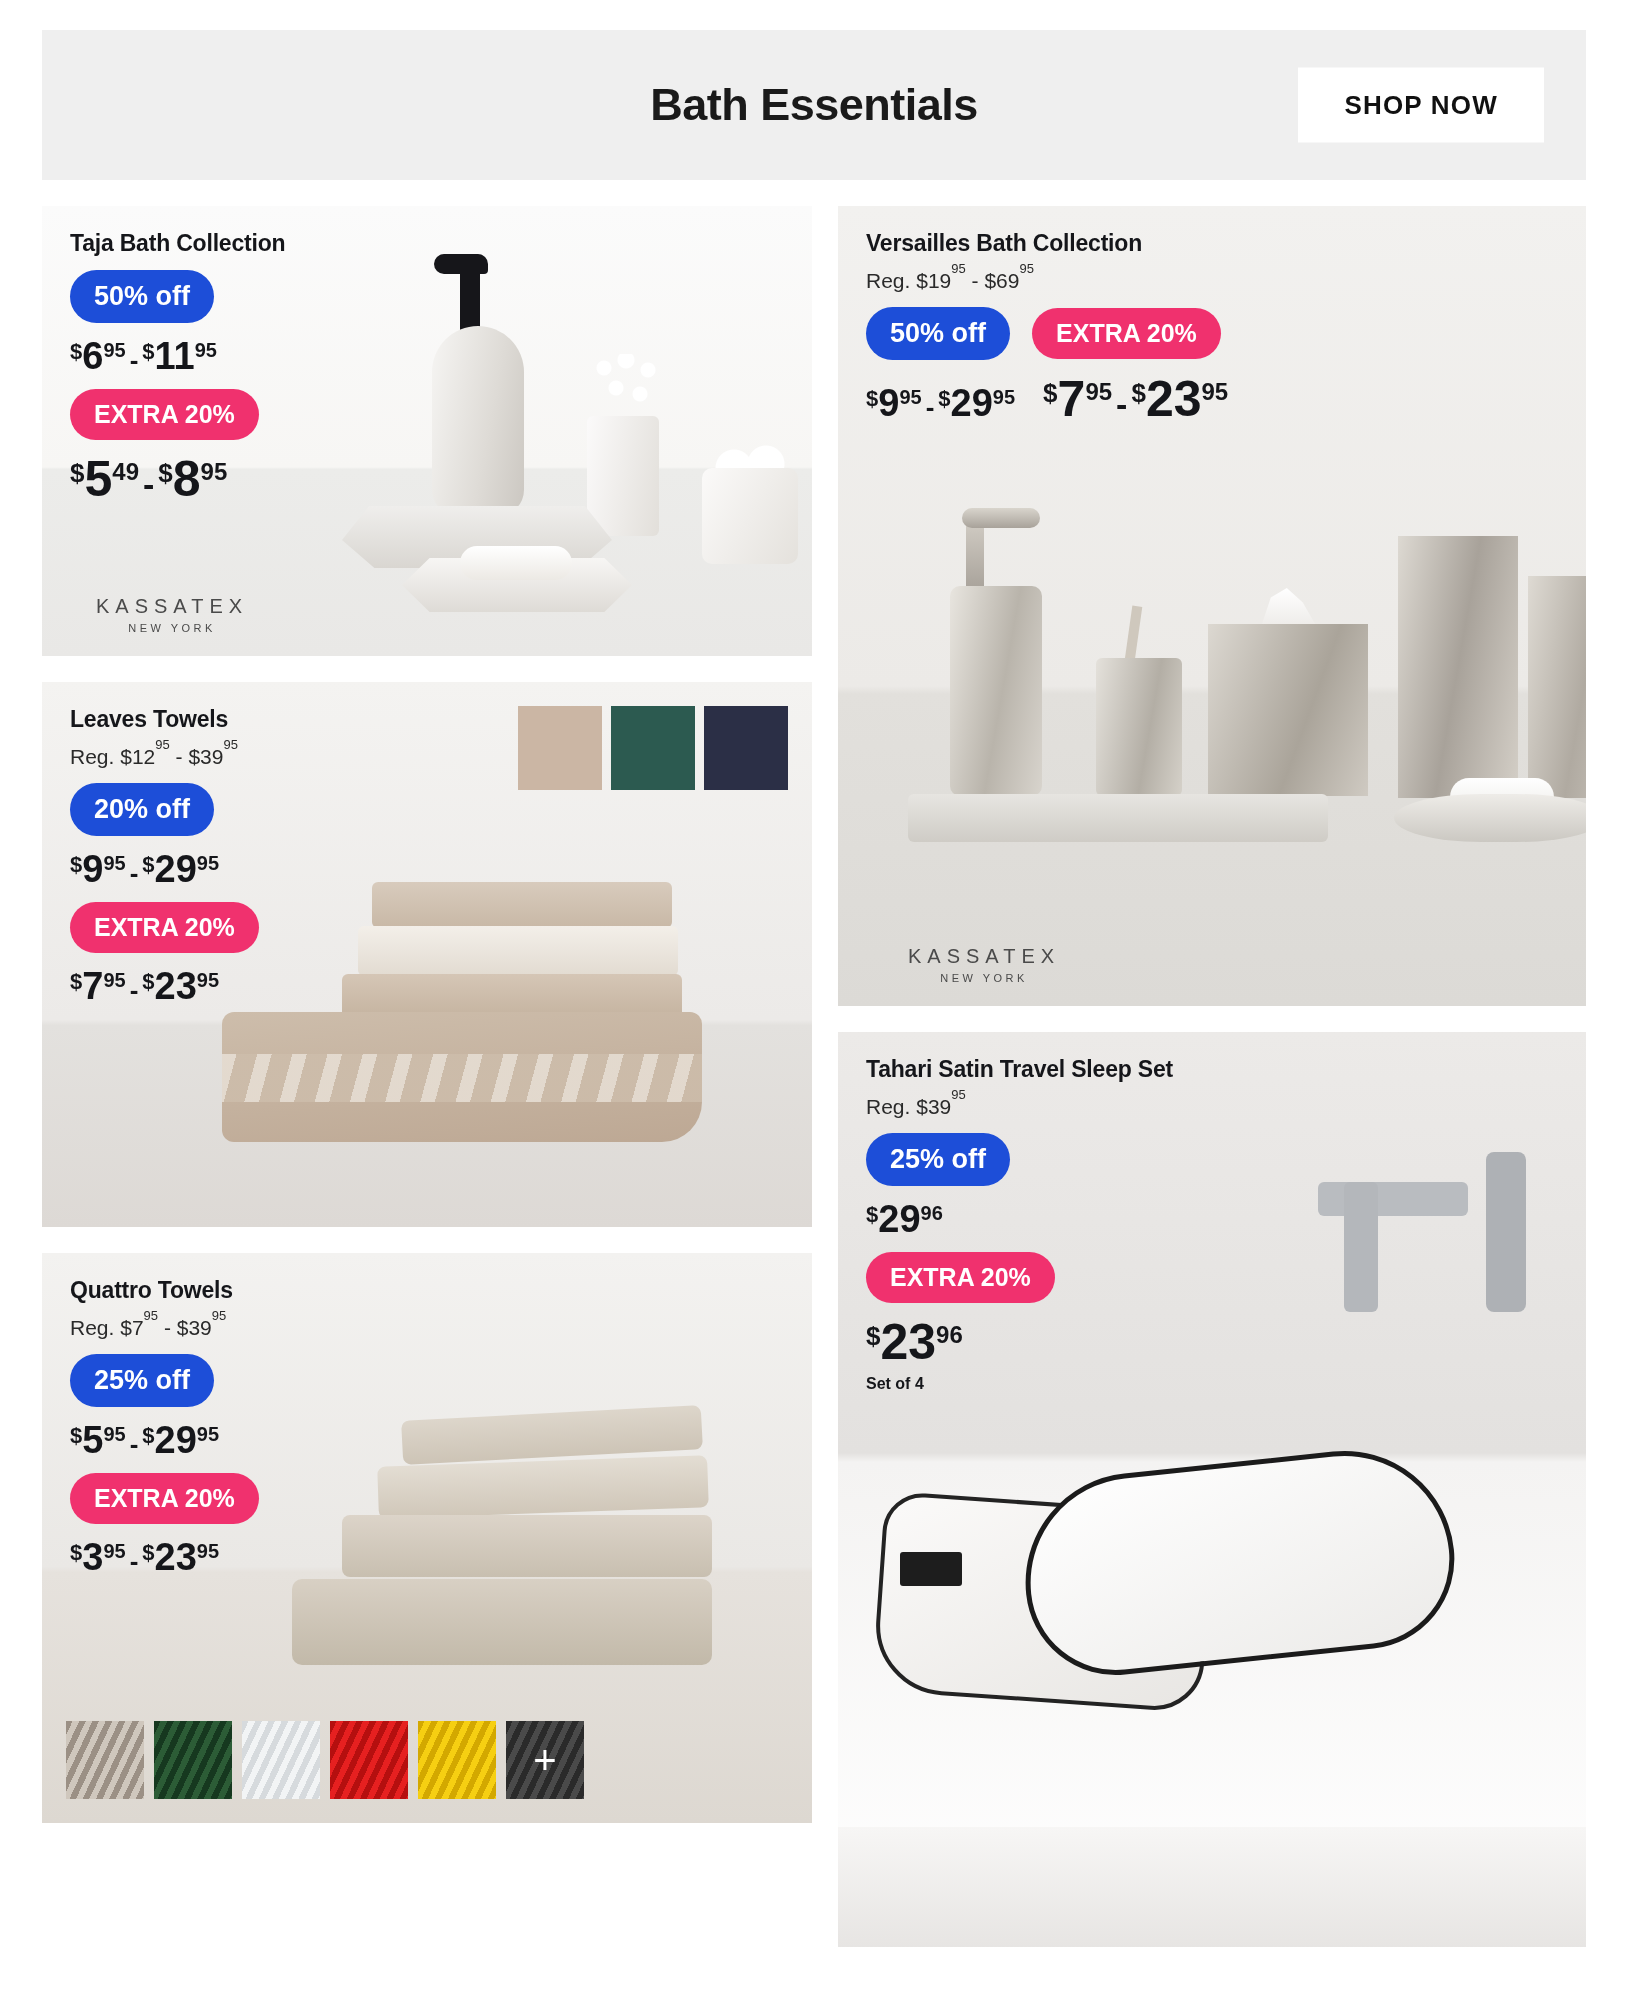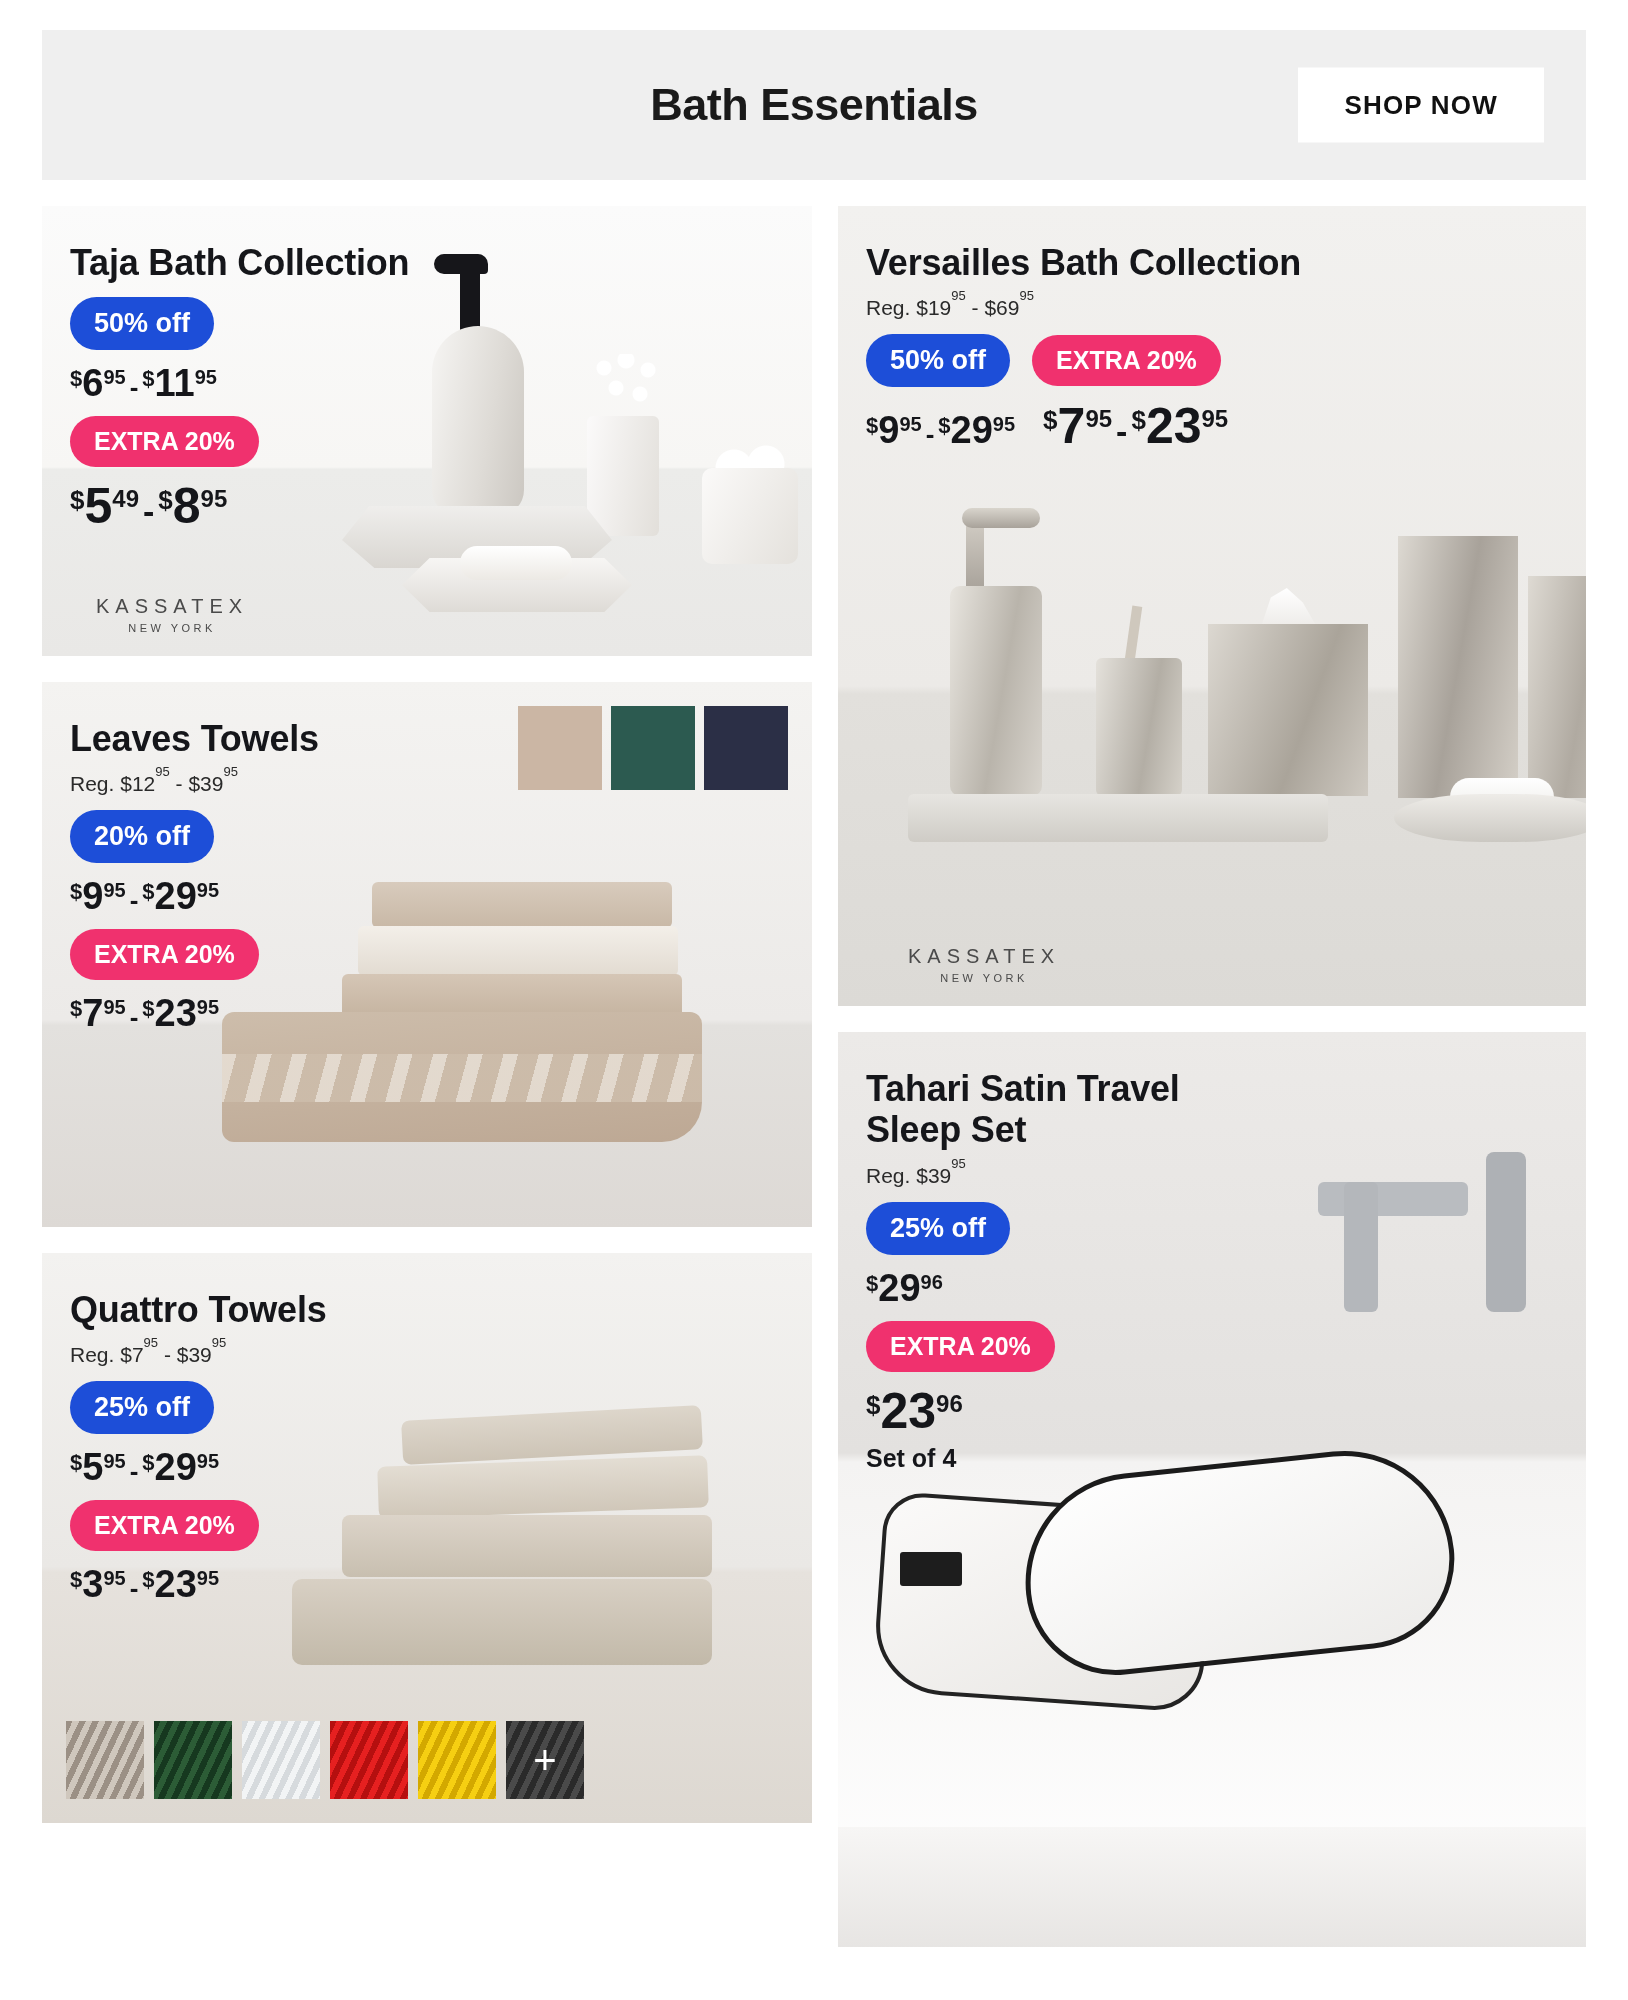--- a/index.html
+++ b/index.html
@@ -57,26 +57,25 @@
     background: #f3f2f0;
   }
 
   
   .card-text {
     position: relative;
     z-index: 5;
     padding: 24px 28px 0 28px;
   }
   .title {
-    font-size: 36px;
+    font-size: 23px;
     font-weight: bold;
     line-height: 1.15;
     color: #15161a;
     letter-spacing: -0.2px;
-    margin-top: 12px;
   }
   .reg {
     font-size: 21px;
     color: #2a2a2a;
     margin-top: 12px;
   }
   .reg sup { font-size: 13px; top: -0.55em; position: relative; }
   .pill {
     display: inline-block;
     border-radius: 999px;
@@ -98,21 +97,21 @@
   .price .num { font-size: 38px; }
   .price .cents { font-size: 20px; vertical-align: top; position: relative; top: 3px; }
   .price .dash { font-size: 26px; font-weight: bold; padding: 0 4px; }
   .price-row { margin-top: 14px; }
 
   .price-big .dollar { font-size: 26px; top: 6px; }
   .price-big .num { font-size: 50px; }
   .price-big .cents { font-size: 24px; top: 6px; }
   .price-big .dash { font-size: 34px; }
 
-  .setof { font-size: 25px; font-weight: bold; margin-top: 8px; color: #15161a; }
+  .setof { font-size: 16px; font-weight: bold; margin-top: 8px; color: #15161a; }
 
   .brand {
     position: absolute;
     z-index: 5;
     text-align: center;
     color: #4a4a4a;
   }
   .brand .b1 { font-size: 20px; letter-spacing: 6px; font-weight: 500; text-align: right; }
   .brand .b2 { font-size: 11px; letter-spacing: 3.5px; margin-top: 4px; }
 

